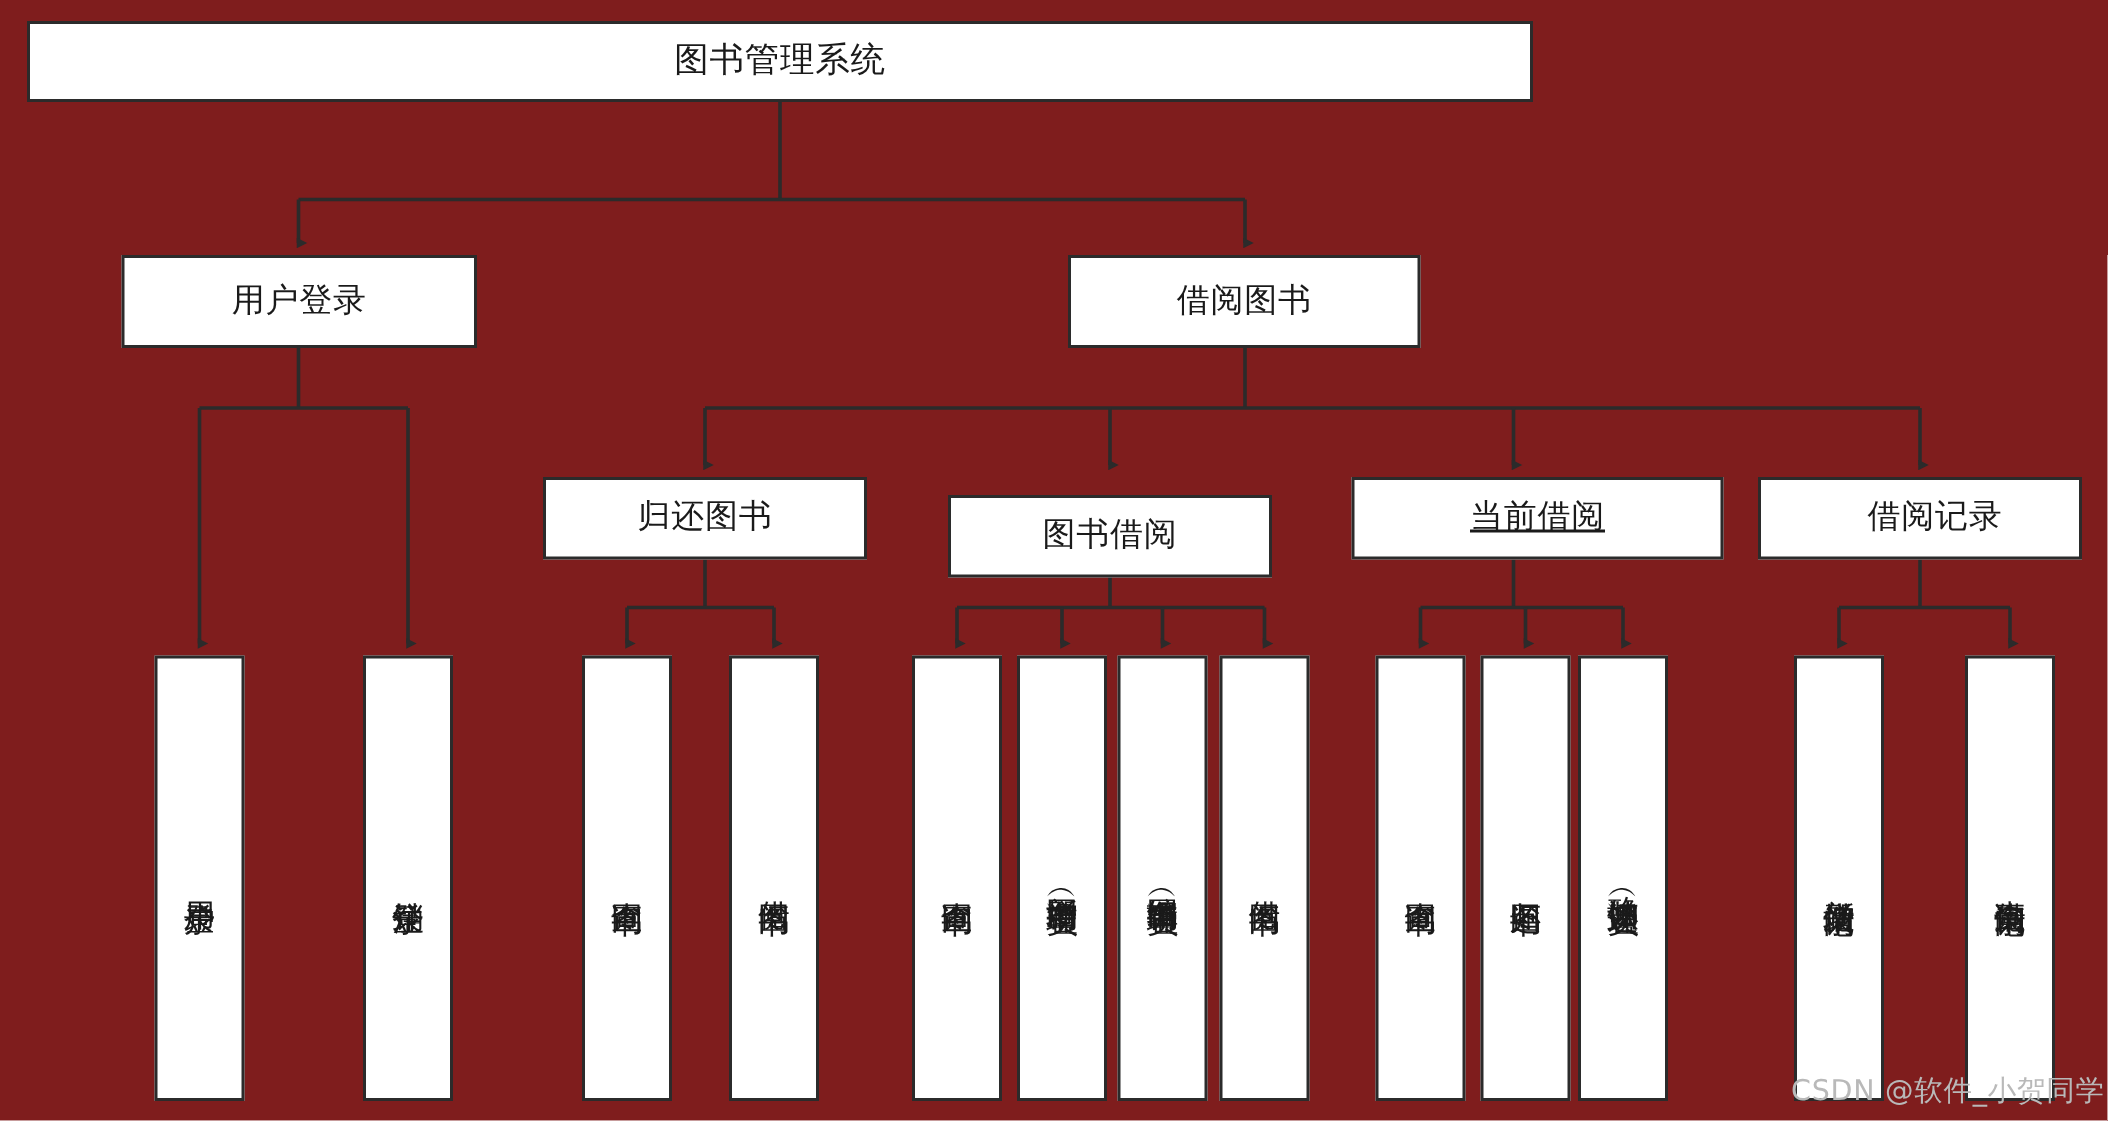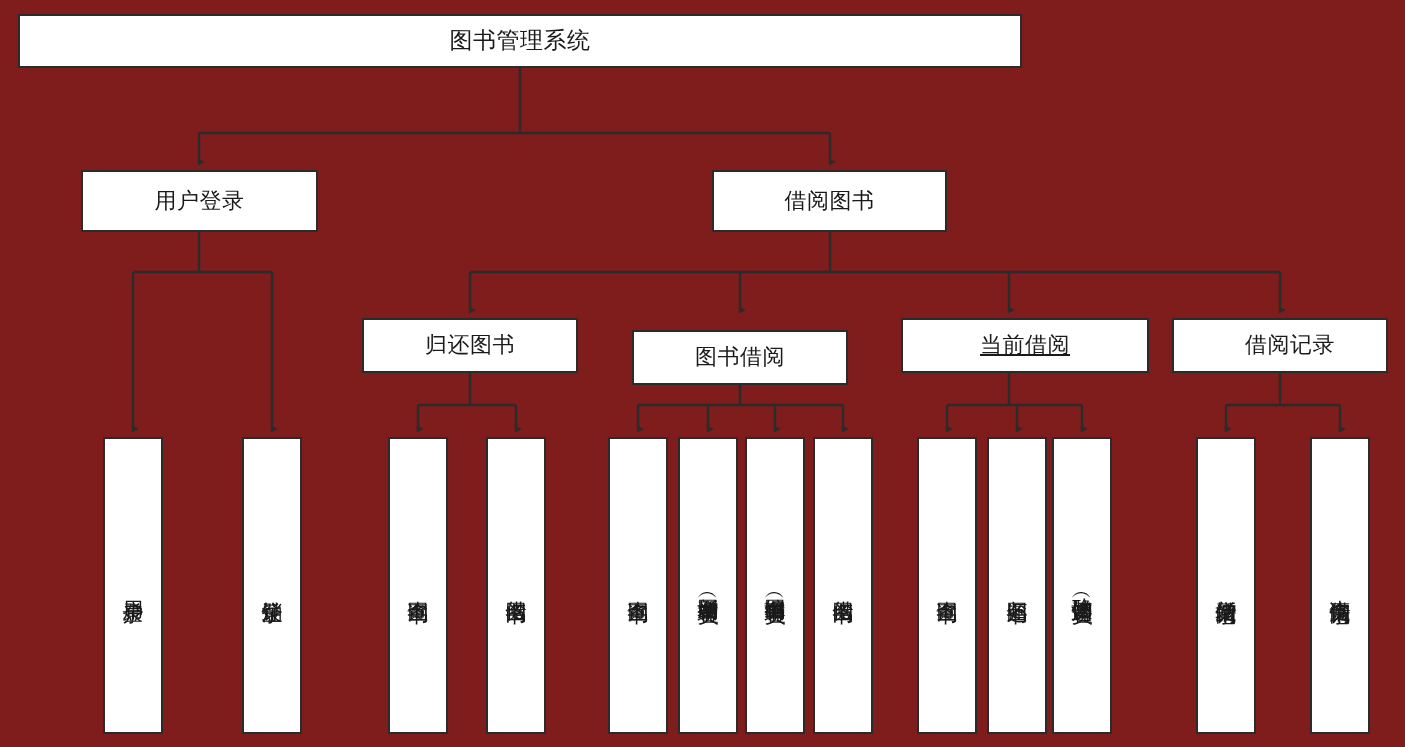--- a/index.html
+++ b/index.html
@@ -172,14 +172,15 @@
     <span class="vtext">确认归还（管理员）</span>
   </div>
 
   <div class="node vert" style="left:1196px; top:437px; width:60px; height:297px;">
     <span class="vtext">新增借阅记录</span>
   </div>
   <div class="node vert" style="left:1310px; top:437px; width:60px; height:297px;">
     <span class="vtext">查询借阅记录</span>
   </div>
 
+  <div class="watermark" style="left:1194px; top:714px;">CSDN @软件_小贺同学</div>
 
 </div>
 
 </body></html>

